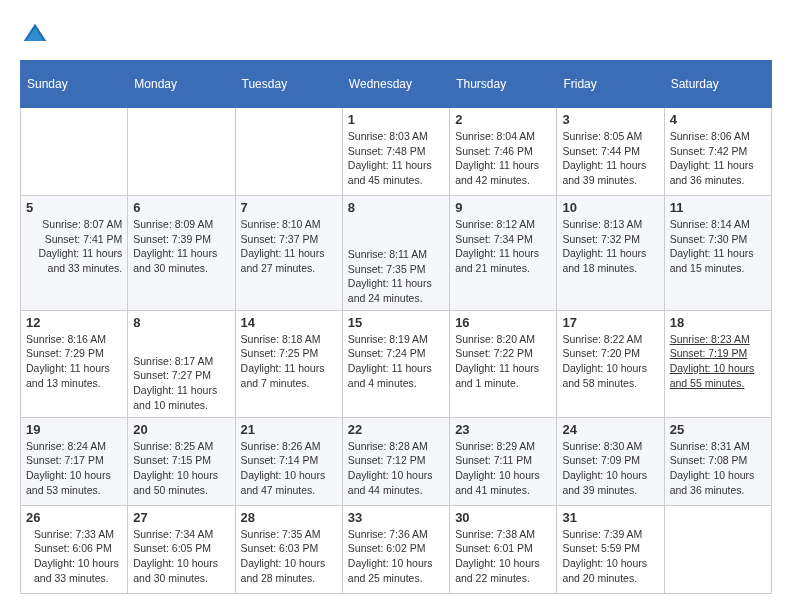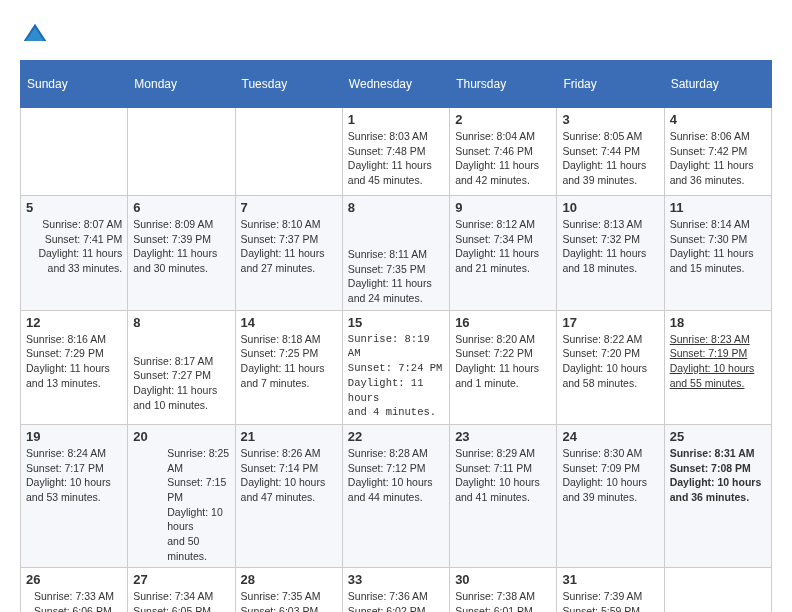--- a/index.html
+++ b/index.html
@@ -233,21 +233,21 @@
         </td>
         <td>
           <span class="day-num">14</span>
           <div class="day-info" style="white-space: pre-line;">Sunrise: 8:18 AM
 Sunset: 7:25 PM
 Daylight: 11 hours
 and 7 minutes.</div>
         </td>
         <td>
           <span class="day-num">15</span>
-          <div class="day-info" style="white-space: pre-line; font-family: Liberation Mono, monospace;">Sunrise: 8:19 AM
+          <div class="day-info" style="white-space: pre-line;">Sunrise: 8:19 AM
 Sunset: 7:24 PM
 Daylight: 11 hours
 and 4 minutes.</div>
         </td>
         <td>
           <span class="day-num">16</span>
           <div class="day-info" style="white-space: pre-line;">Sunrise: 8:20 AM
 Sunset: 7:22 PM
 Daylight: 11 hours
 and 1 minute.</div>
@@ -270,21 +270,21 @@
       <tr>
         <td>
           <span class="day-num">19</span>
           <div class="day-info" style="white-space: pre-line;">Sunrise: 8:24 AM
 Sunset: 7:17 PM
 Daylight: 10 hours
 and 53 minutes.</div>
         </td>
         <td>
           <span class="day-num">20</span>
-          <div class="day-info" style="white-space: pre-line; margin-left: 34px;">Sunrise: 8:25 AM
+          <div class="day-info" style="white-space: pre-line;">Sunrise: 8:25 AM
 Sunset: 7:15 PM
 Daylight: 10 hours
 and 50 minutes.</div>
         </td>
         <td>
           <span class="day-num">21</span>
           <div class="day-info" style="white-space: pre-line;">Sunrise: 8:26 AM
 Sunset: 7:14 PM
 Daylight: 10 hours
 and 47 minutes.</div>
@@ -305,21 +305,21 @@
         </td>
         <td>
           <span class="day-num">24</span>
           <div class="day-info" style="white-space: pre-line;">Sunrise: 8:30 AM
 Sunset: 7:09 PM
 Daylight: 10 hours
 and 39 minutes.</div>
         </td>
         <td>
           <span class="day-num">25</span>
-          <div class="day-info" style="white-space: pre-line; font-weight: bold;">Sunrise: 8:31 AM
+          <div class="day-info" style="white-space: pre-line;">Sunrise: 8:31 AM
 Sunset: 7:08 PM
 Daylight: 10 hours
 and 36 minutes.</div>
         </td>
       </tr>
       <tr>
         <td>
           <span class="day-num">26</span>
           <div class="day-info" style="white-space: pre-line; margin-left: 8px;">Sunrise: 7:33 AM
 Sunset: 6:06 PM

